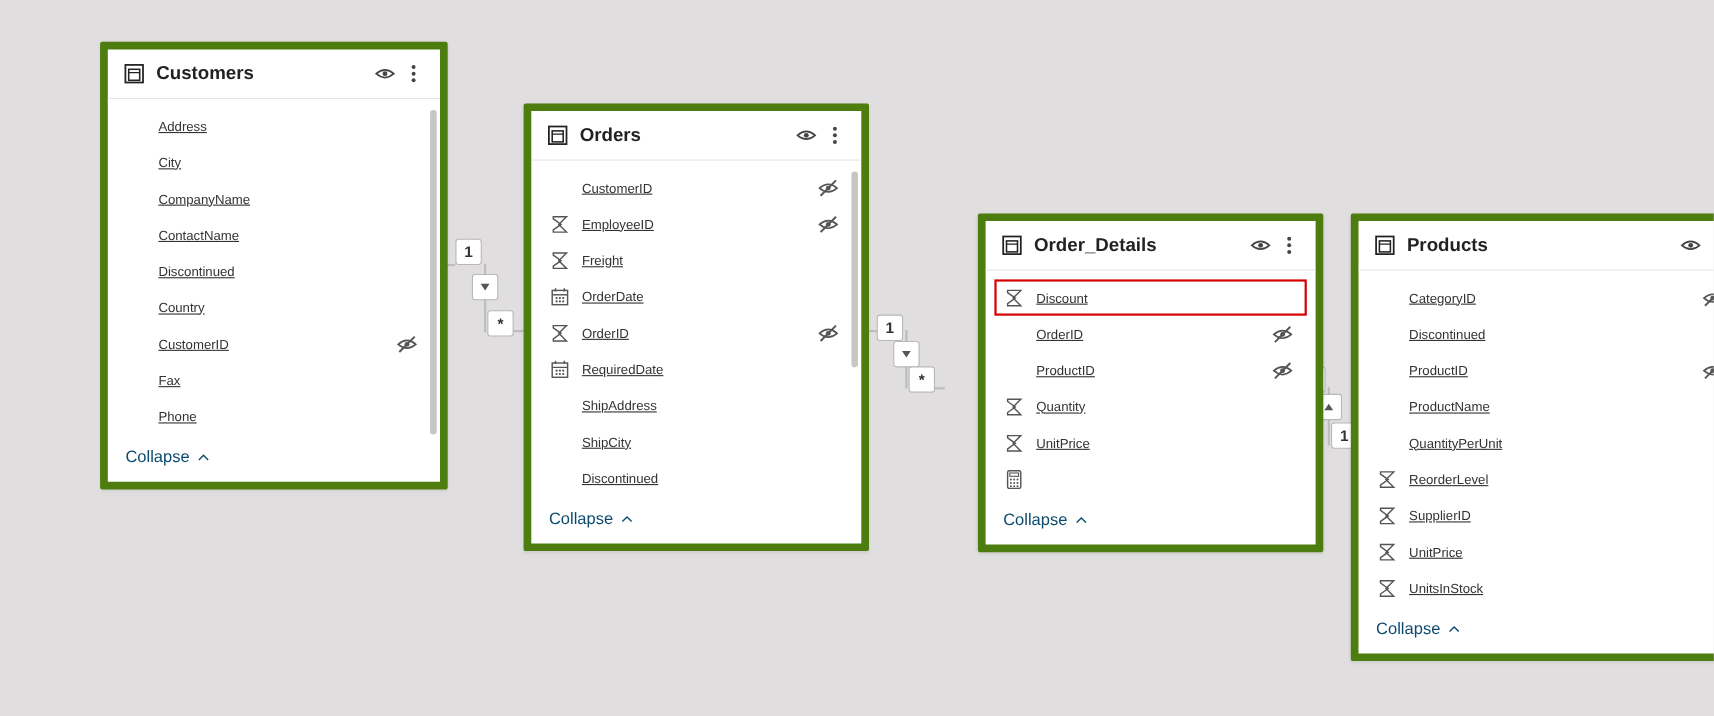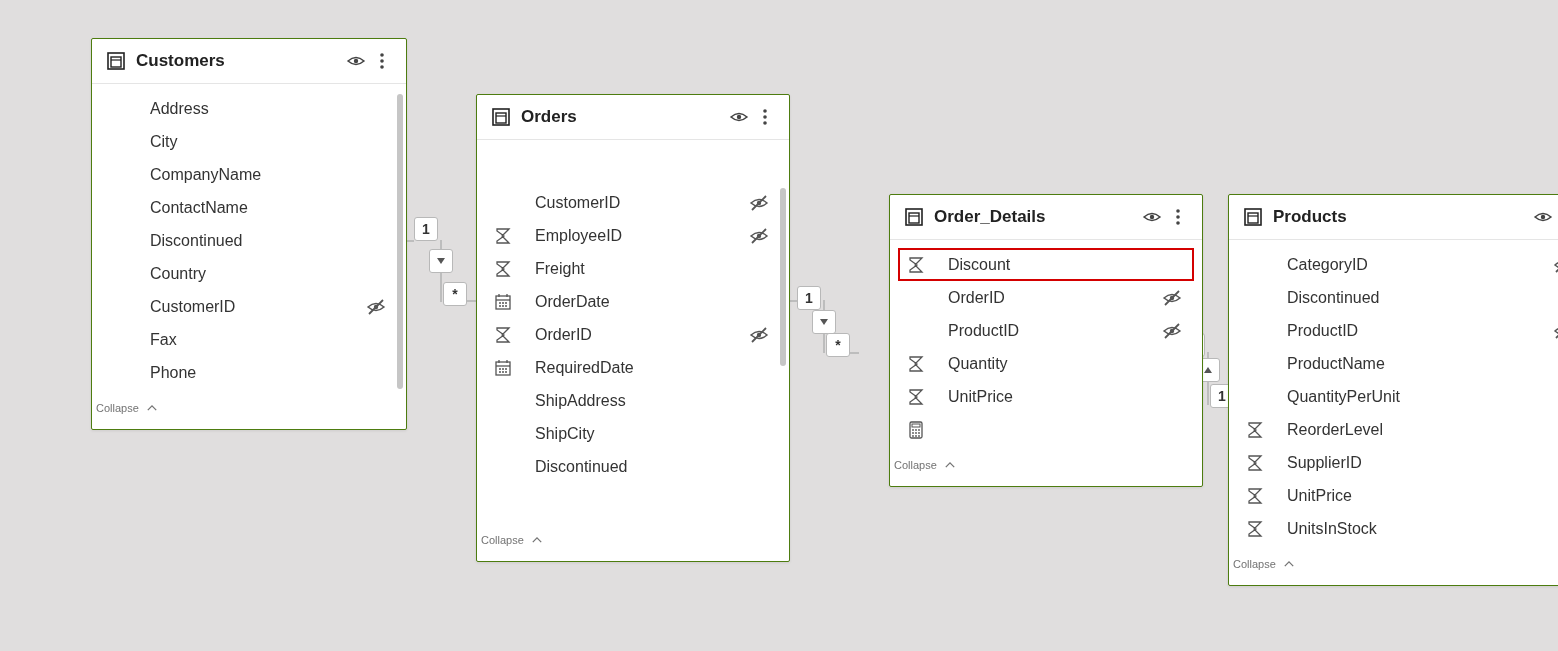--- a/index.html
+++ b/index.html
@@ -9,21 +9,21 @@
     background: #e0dede;
     font-family: "Segoe UI", Arial, sans-serif;
     width: 1558px;
     height: 651px;
     position: relative;
     overflow: hidden;
   }
   .table-card {
     position: absolute;
     background: #fff;
-    border: 1px solid #4d7c0f;
+    border: 7px solid #4d7c0f;
     border-radius: 2px;
     box-shadow: 0 1px 3px rgba(0,0,0,0.08);
     display: flex;
     flex-direction: column;
   }
   .card-header {
     display: flex;
     align-items: center;
     padding: 12px 14px;
     border-bottom: 1px solid #e5e5e5;
@@ -74,37 +74,38 @@
     width: 20px;
     height: 20px;
     flex: 0 0 auto;
     color: #555;
   }
   .field-row .type-spacer {
     width: 20px;
     flex: 0 0 auto;
   }
   .field-row .field-name {
-    margin-left: 22px;
-    font-size: 16px;
+    margin-left: 10px;
+    font-size: 12px;
     color: #333;
     flex: 1 1 auto;
+    text-decoration: underline;
   }
   .field-row .right-icon {
     width: 20px;
     height: 20px;
     flex: 0 0 auto;
     color: #555;
   }
   .collapse-row {
-    padding: 8px 16px 14px 4px;
+    padding: 8px 16px 14px 16px;
     display: flex;
     align-items: center;
-    color: #737373;
-    font-size: 11px;
+    color: #0c4a6e;
+    font-size: 15px;
     cursor: pointer;
   }
   .collapse-row .chev {
     margin-left: 6px;
   }
 
   
   .conn-box {
     position: absolute;
     width: 24px;
@@ -294,21 +295,21 @@
   <div class="collapse-row">
     <span>Collapse</span>
     <span class="chev">
         <svg width="14" height="14" viewBox="0 0 20 20">
           <use href="#chev-up"></use>
         </svg>
       </span>
   </div>
 </div>
 
-<div class="table-card" style="left:476px; top:94px; width:314px;gap:38px;">
+<div class="table-card" style="left:476px; top:94px; width:314px;">
   <div class="card-header">
     <span class="table-icon">
         <svg viewBox="0 0 20 20">
           <use href="#table-ico"></use>
         </svg>
       </span>
     <span class="title">Orders</span>
     <span class="eye-icon">
         <svg viewBox="0 0 20 20">
           <use href="#eye-ico"></use>

